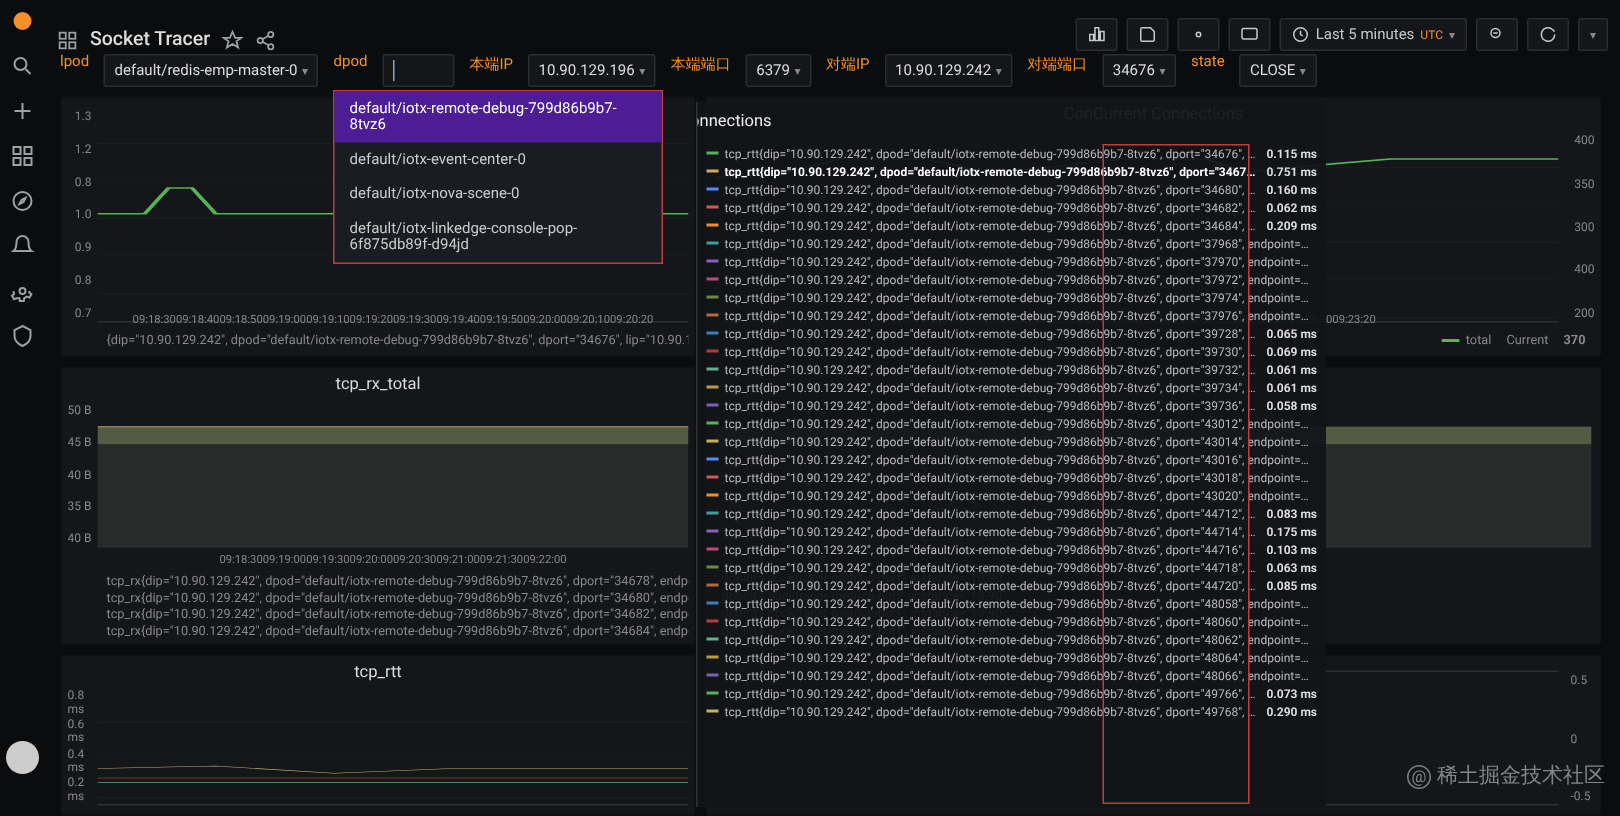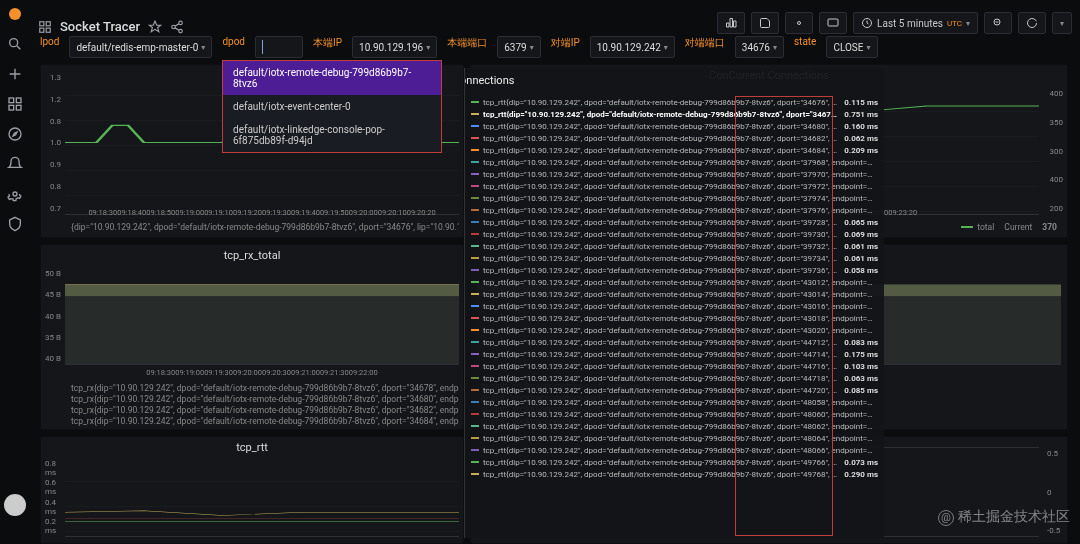--- a/index.html
+++ b/index.html
@@ -190,20 +190,21 @@
   <span class="flabel">state</span>
   <span class="fval">
       <span>CLOSE</span>
       <span class="caret">▾</span>
     </span>
 </div>
 
 <div class="dropdown" id="dd">
     <div class="sel">default/iotx-remote-debug-799d86b9b7-8tvz6</div>
     <div>default/iotx-event-center-0</div>
+    <div>default/iotx-nova-scene-0</div>
     <div>default/iotx-linkedge-console-pop-6f875db89f-d94jd</div>
   </div>
 
 <div class="main">
 
   <div class="chart" style="left:0;top:0;width:424px;height:174px">
     <div class="axis-y" id="q-y">
         <span>1.3</span>
         <span>1.2</span>
         <span>0.8</span>

